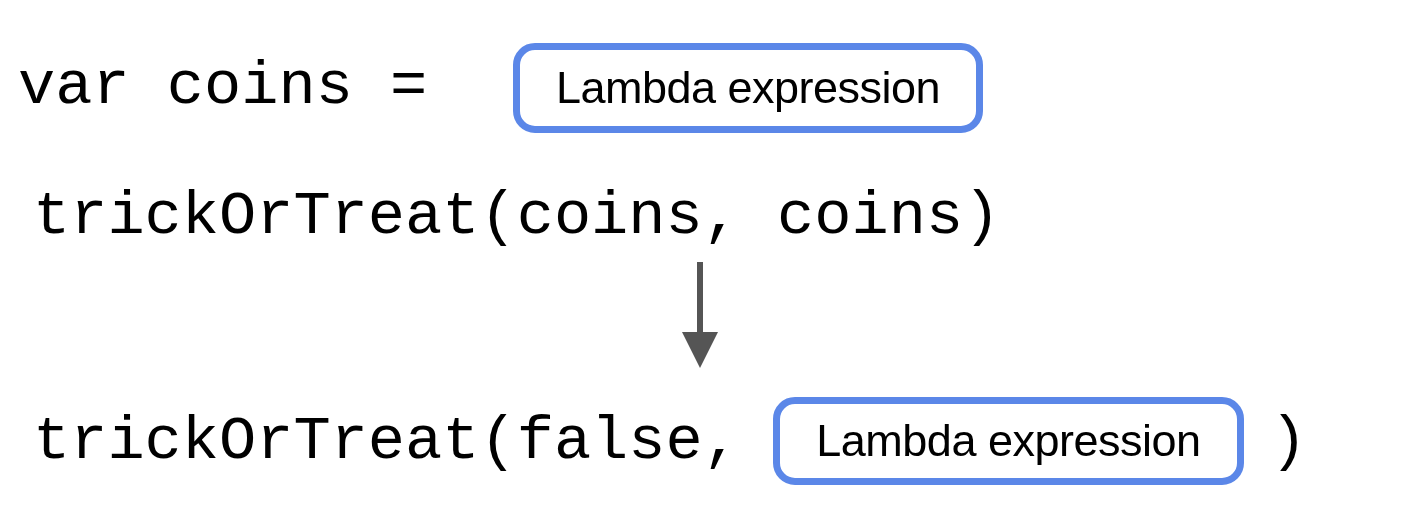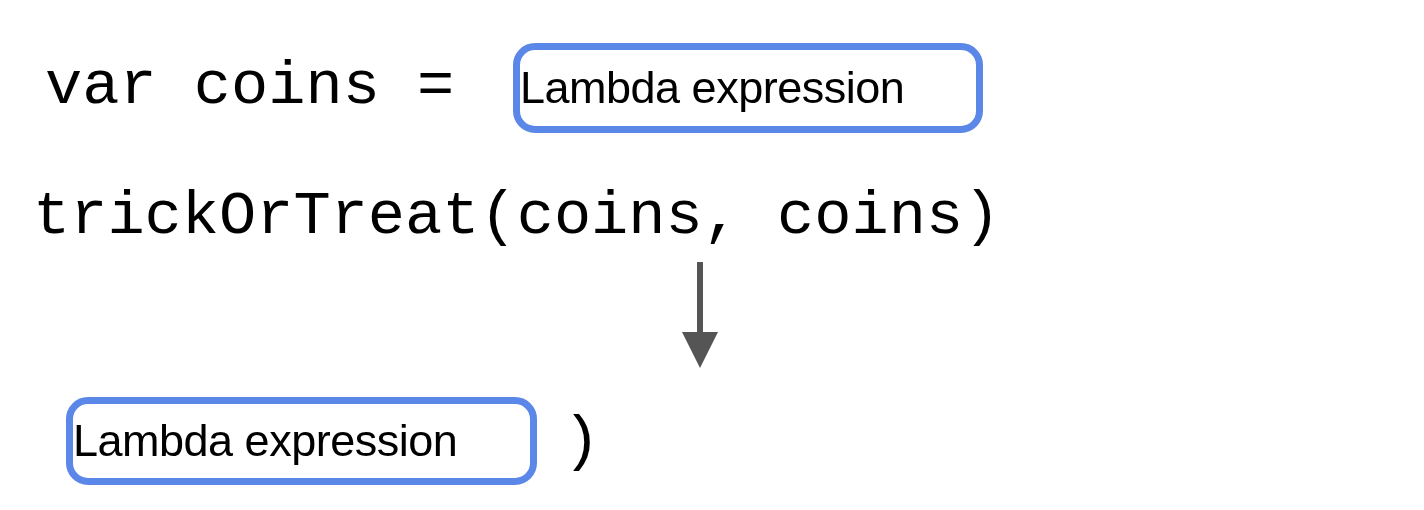--- a/index.html
+++ b/index.html
@@ -23,21 +23,21 @@
   
   .code-line {
     position: absolute;
     font-family: "Liberation Mono", "DejaVu Sans Mono", monospace;
     font-size: 62px;
     line-height: 1;
     color: #000000;
     white-space: pre;
     letter-spacing: 0px;
   }
-  #line1 { left: 45px;  top: 56px; }
+  #line1 { left: 18px;  top: 56px; }
   #line2 { left: 33px;  top: 186px; }
 
   
   .line3-row {
     position: absolute;
     left: 33px;
     top: 396px;
     display: flex;
     align-items: center;
     height: 90px;
@@ -53,21 +53,21 @@
   }
 
   
   .chip {
     box-sizing: border-box;
     border: 7px solid #5b87e8;
     border-radius: 22px;
     background: #ffffff;
     display: flex;
     align-items: center;
-    justify-content: flex-start;
+    justify-content: center;
   }
   .chip-label {
     font-family: "Liberation Sans", sans-serif;
     font-weight: 500;
     color: #000000;
     white-space: nowrap;
   }
 
   #chip1 {
     position: absolute;
@@ -114,20 +114,21 @@
   </div>
 
   <div id="line2" class="code-line">trickOrTreat(coins, coins)</div>
 
   <svg id="arrow" viewBox="0 0 48 112" xmlns="http://www.w3.org/2000/svg">
     <line x1="24" y1="4" x2="24" y2="84" stroke="#555555" stroke-width="6"></line>
     <polygon points="24,110 6,74 42,74" fill="#555555"></polygon>
   </svg>
 
   <div class="line3-row">
+    <span class="code-frag">trickOrTreat(false,</span>
 
     <span id="chip2" class="chip">
       <span class="chip-label">Lambda expression</span>
     </span>
 
     <span class="code-frag">)</span>
   </div>
 
 </div>
 

